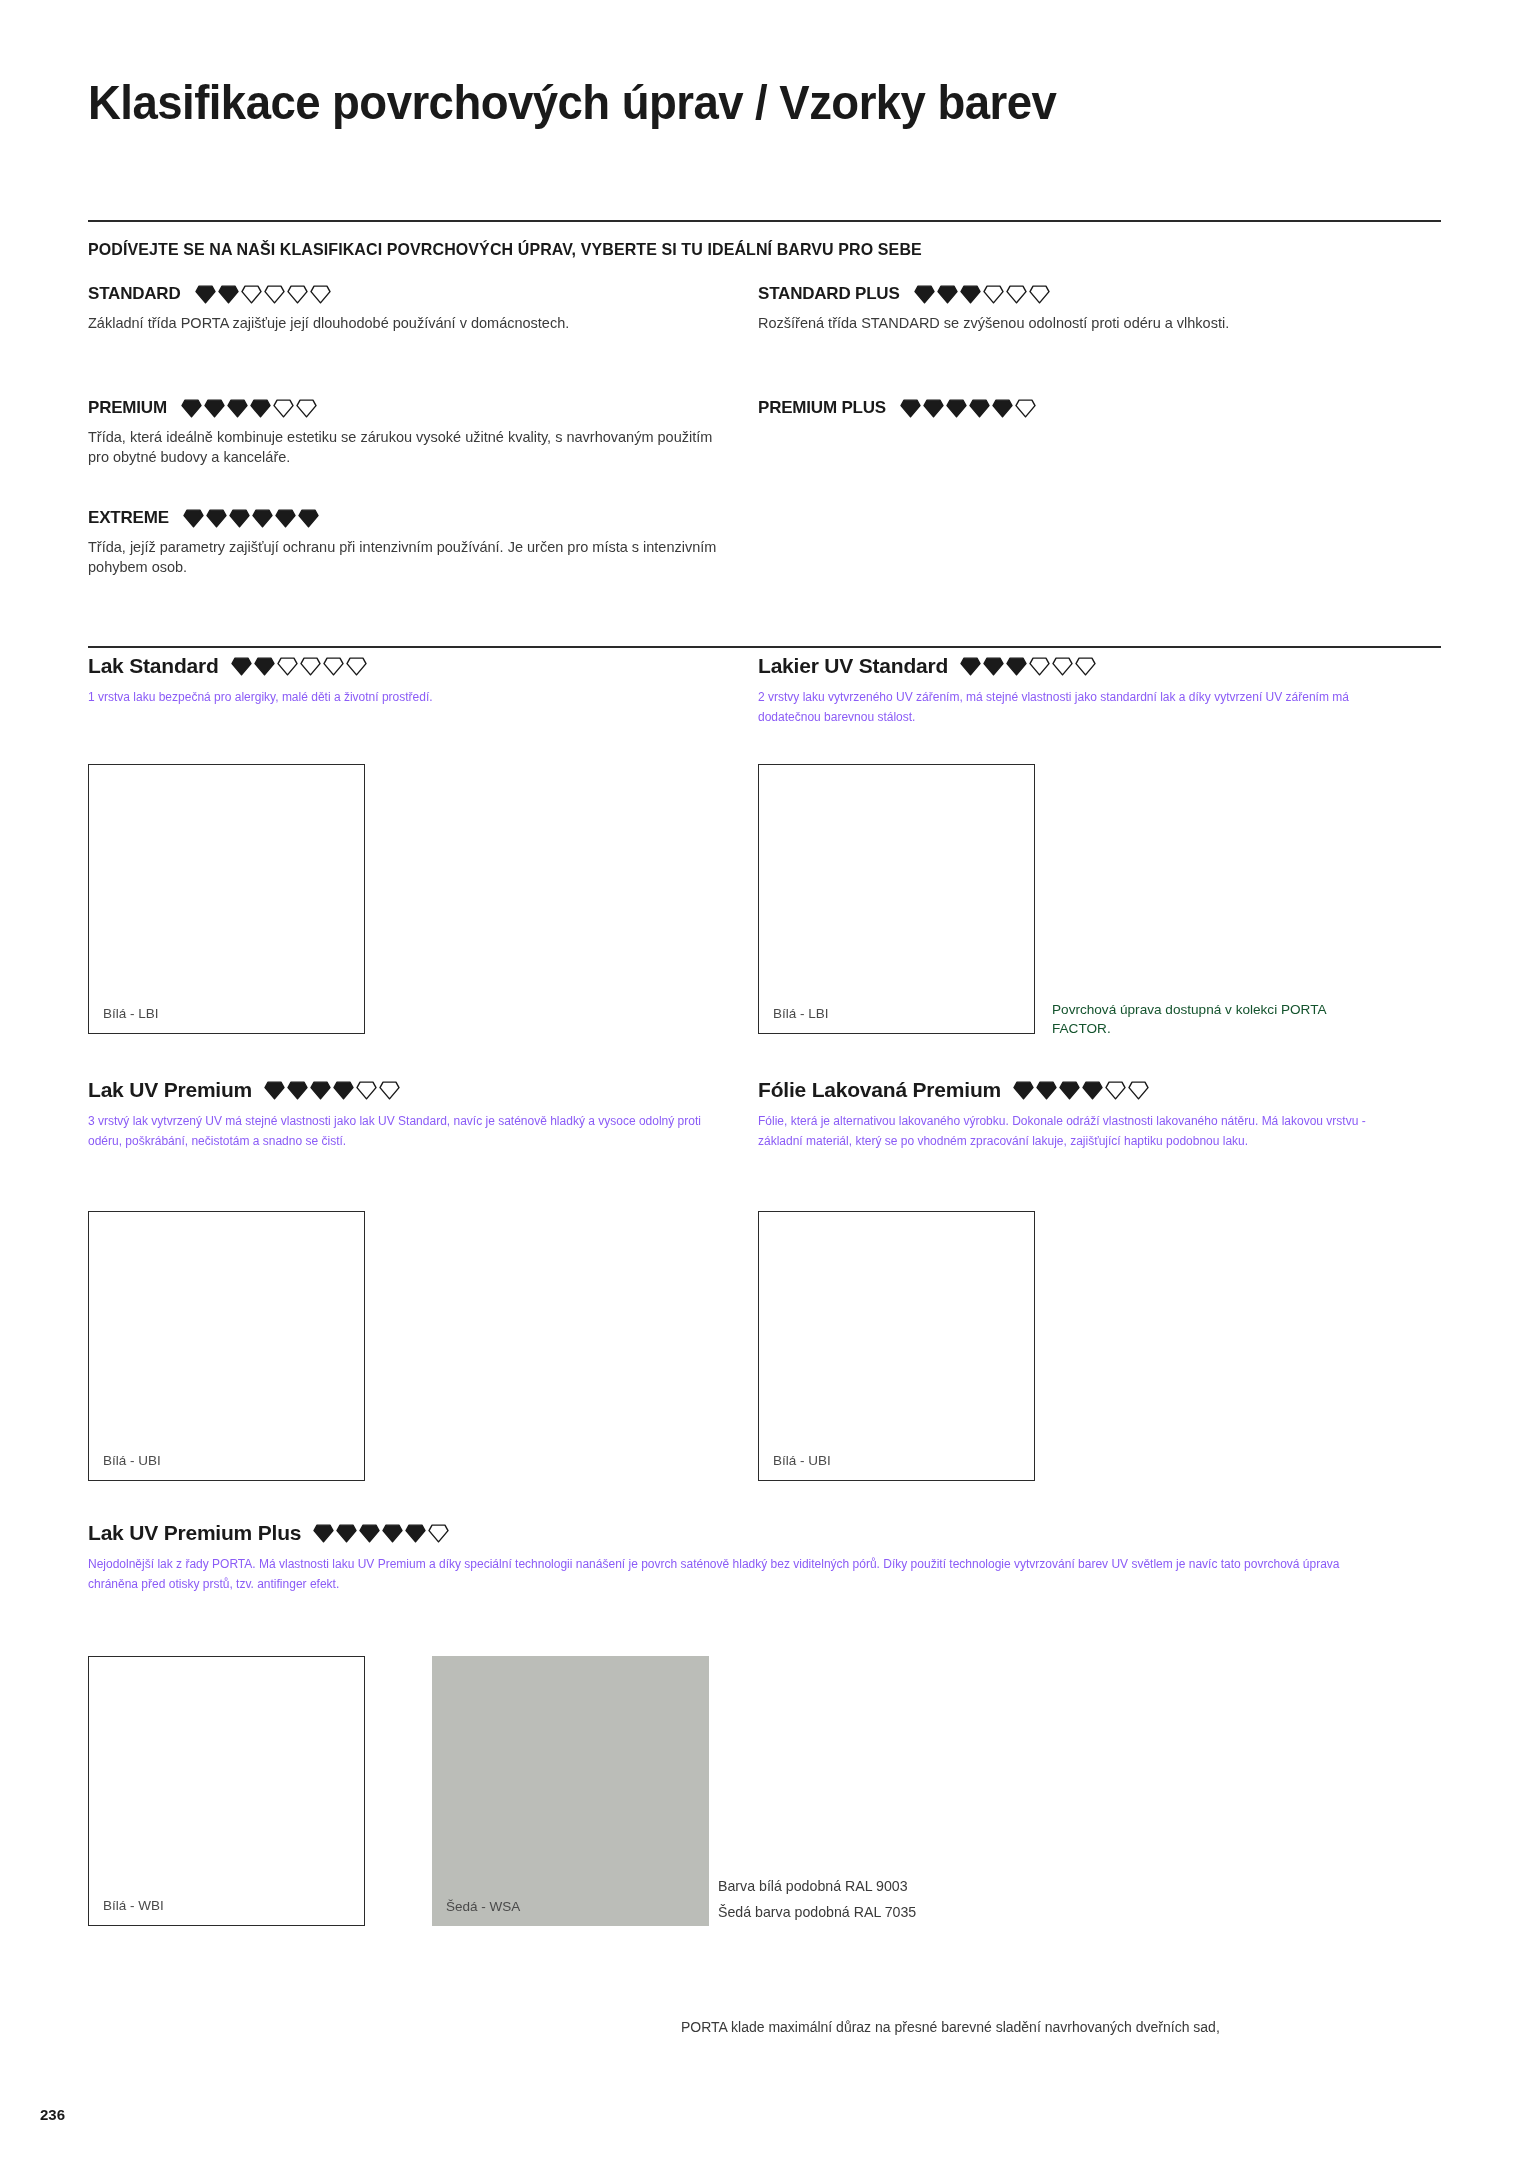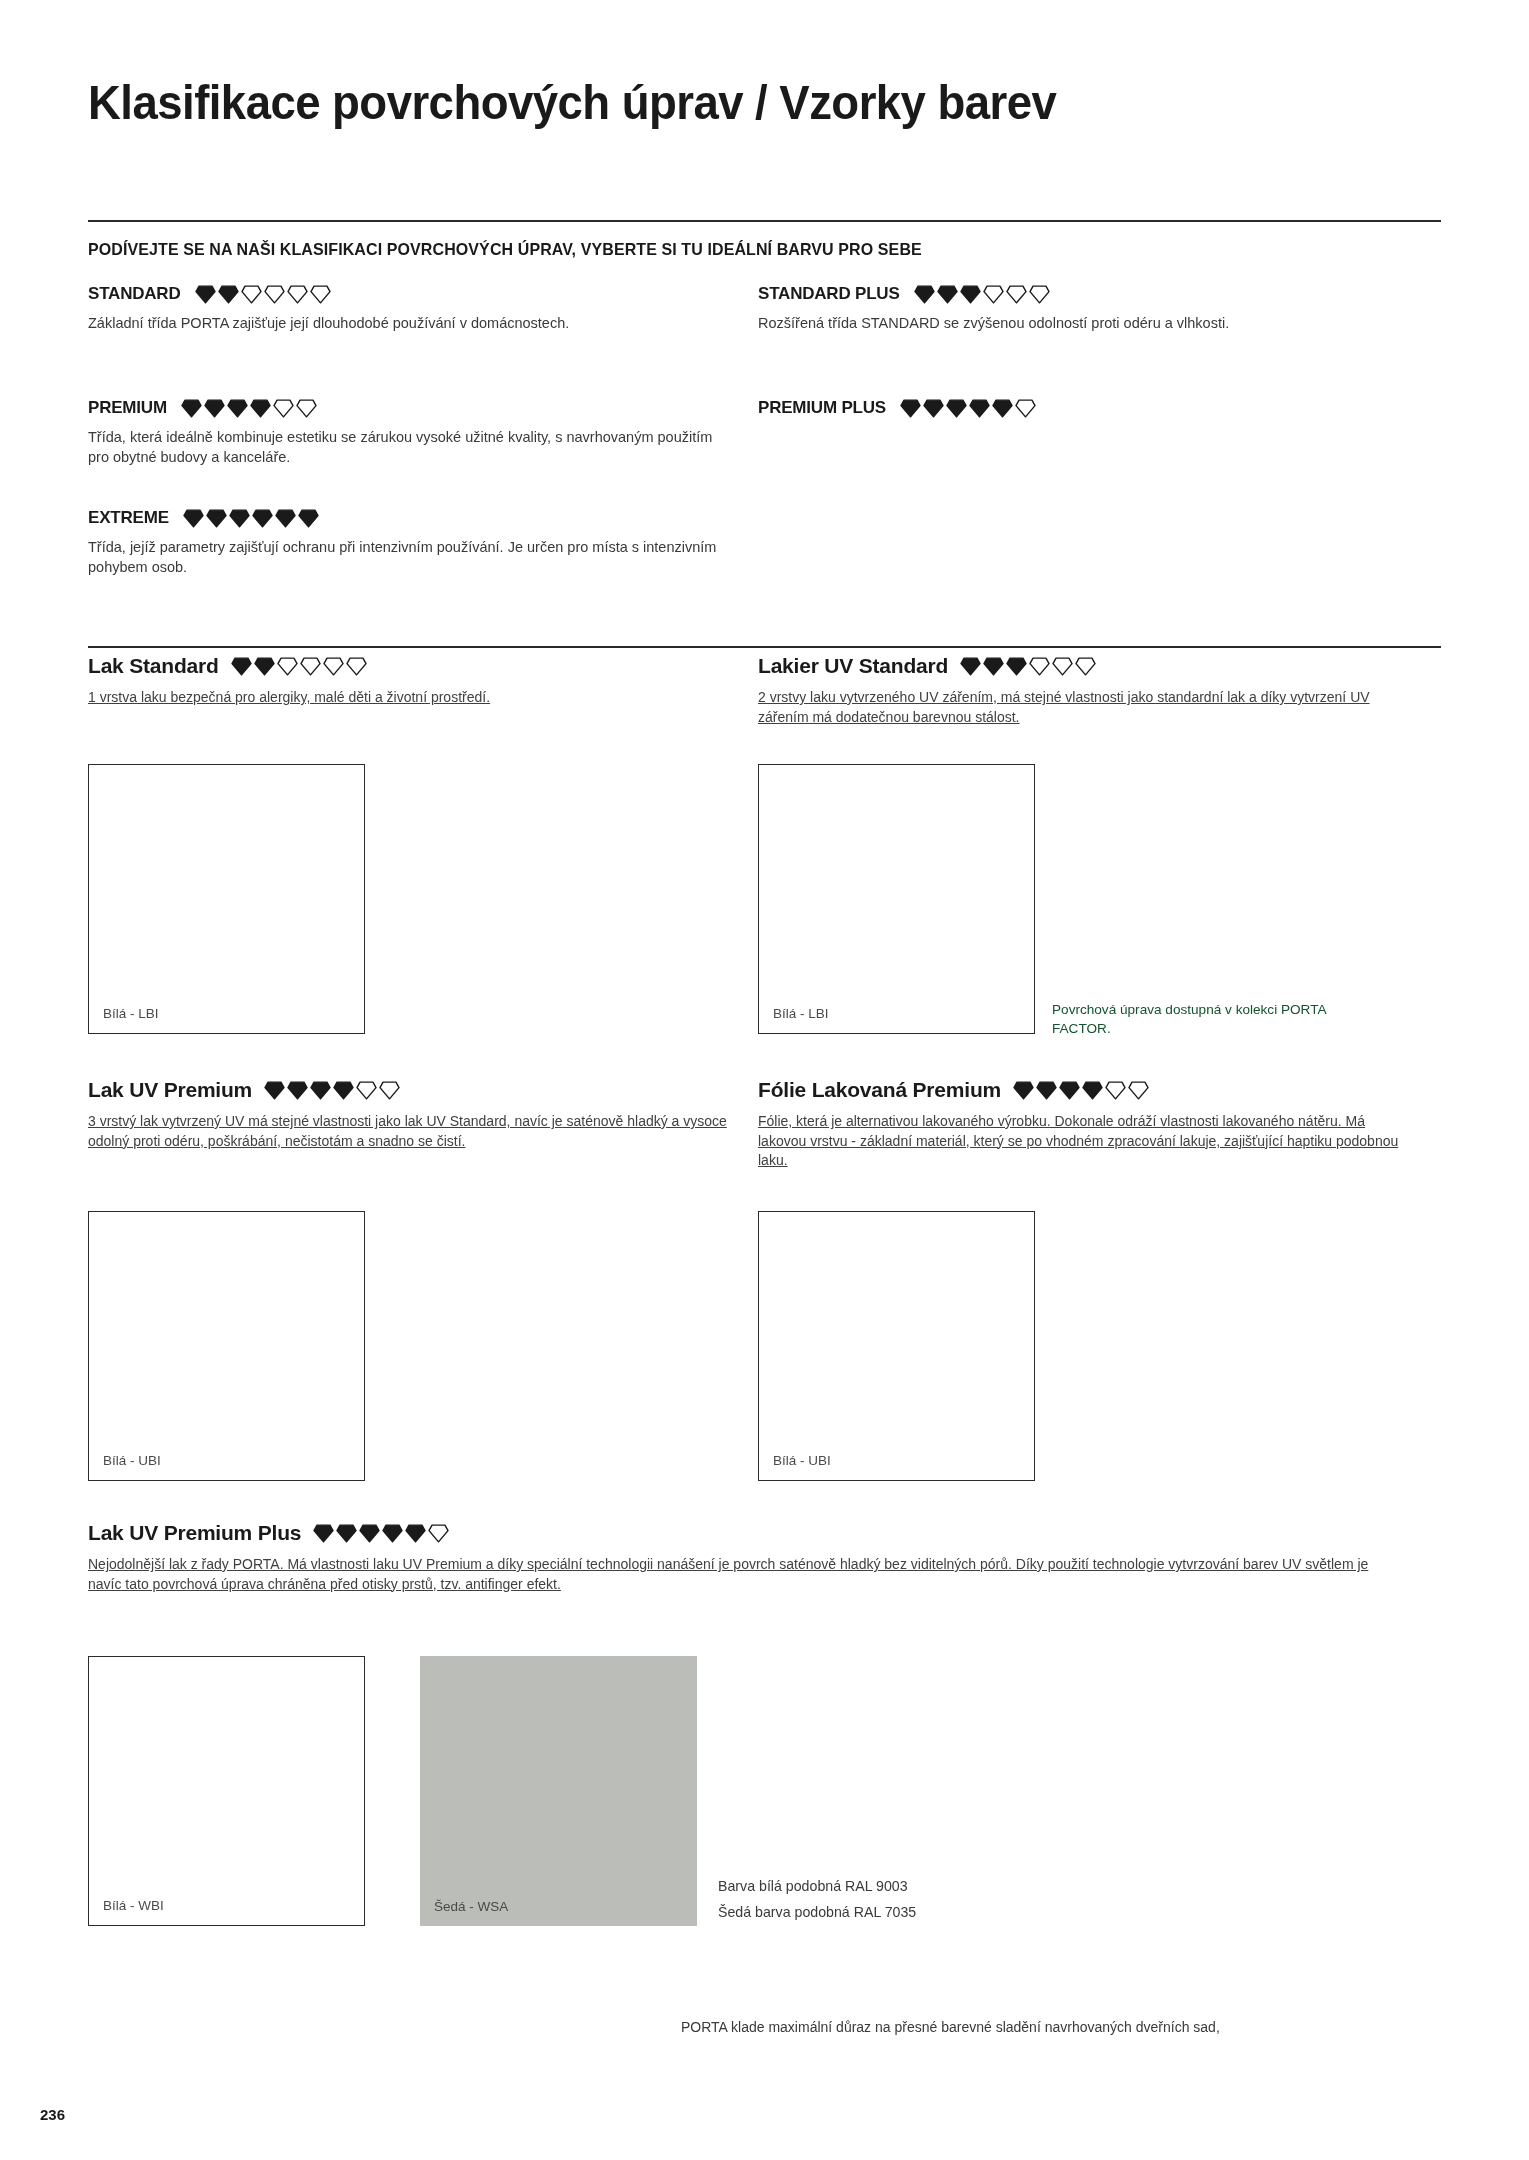--- a/index.html
+++ b/index.html
@@ -102,38 +102,38 @@
     margin-bottom:10px;
     white-space:nowrap;
   }
   .finish-name{
     font-size:21px;
     font-weight:bold;
     color:#1a1a1a;
     letter-spacing:-0.2px;
   }
   .finish-desc{
-    font-size:14px;
+    font-size:12px;
     line-height:19.5px;
-    color:#404040;
-    text-decoration:underline;
+    color:#8b5cf6;
   }
 
   
   .swatch{
     position:absolute;
     box-sizing:border-box;
   }
   .swatch-white{
     background:#ffffff;
     border:1.4px solid #2b2b2b;
   }
   .swatch-gray{
     background:#bbbdb8;
     border:none;
+    margin-left:12px;
   }
   .swatch-label{
     position:absolute;
     left:14px;
     bottom:12px;
     font-size:13.5px;
     color:#4a4a4a;
     white-space:nowrap;
   }
 

